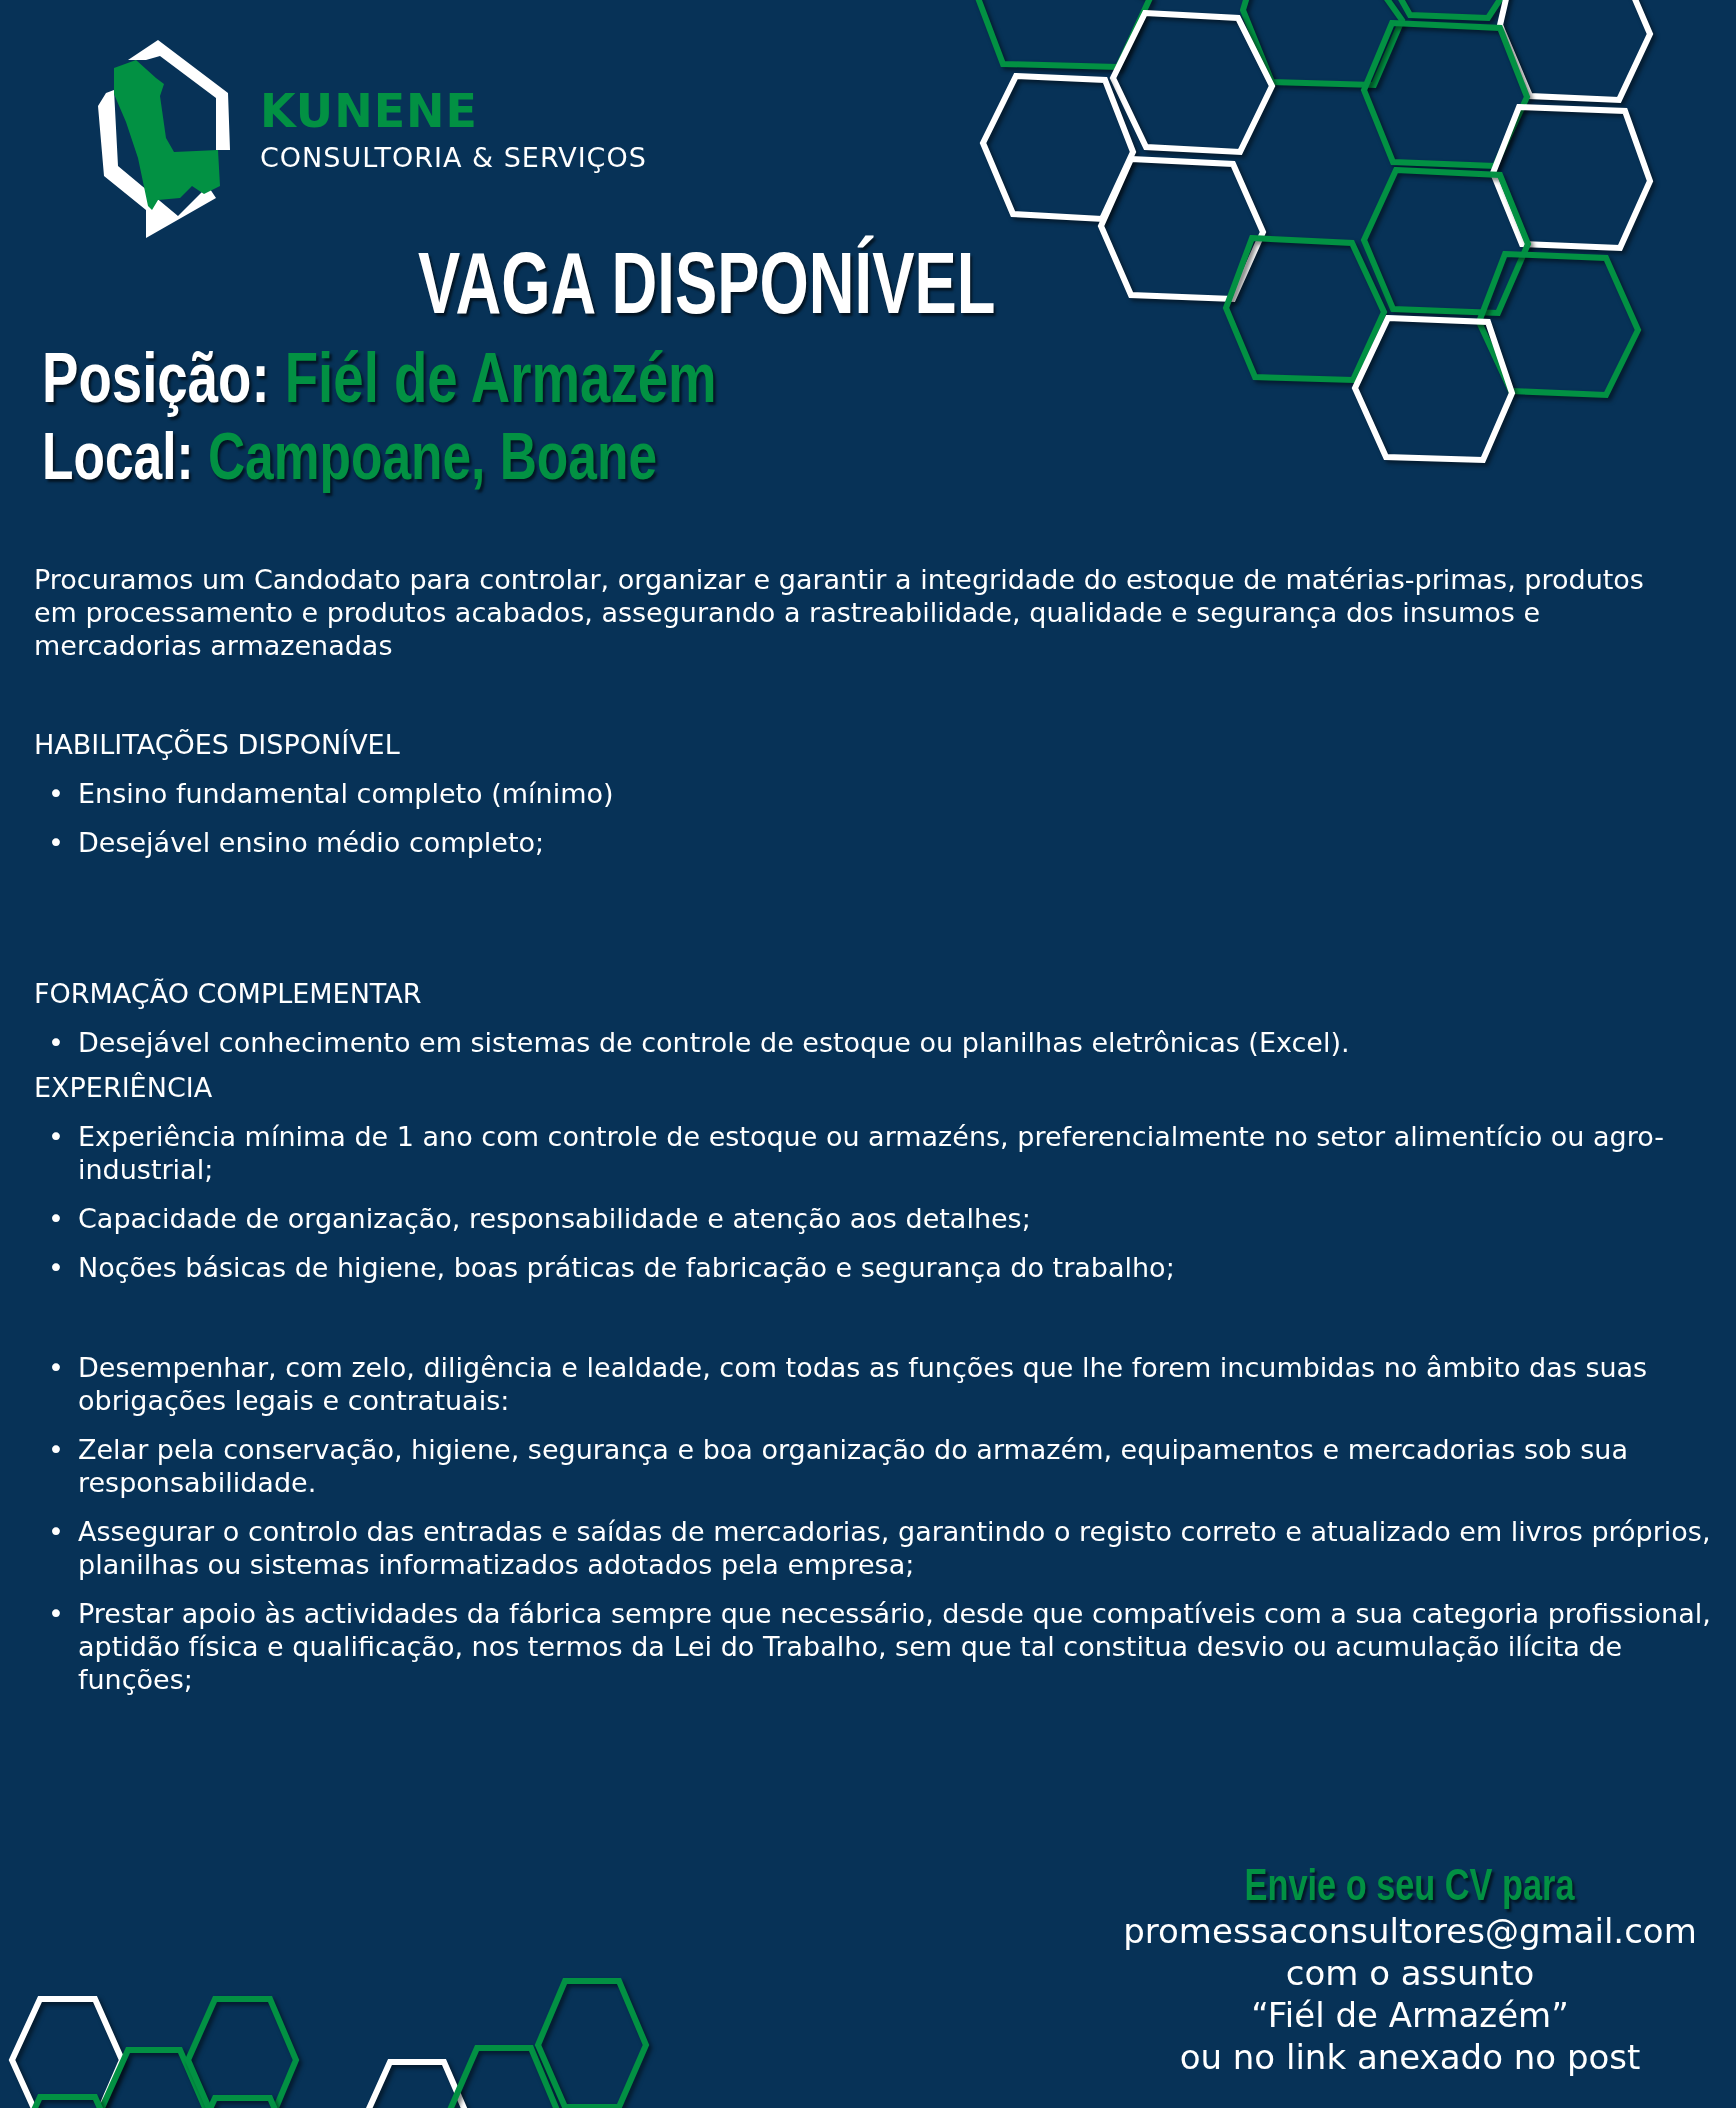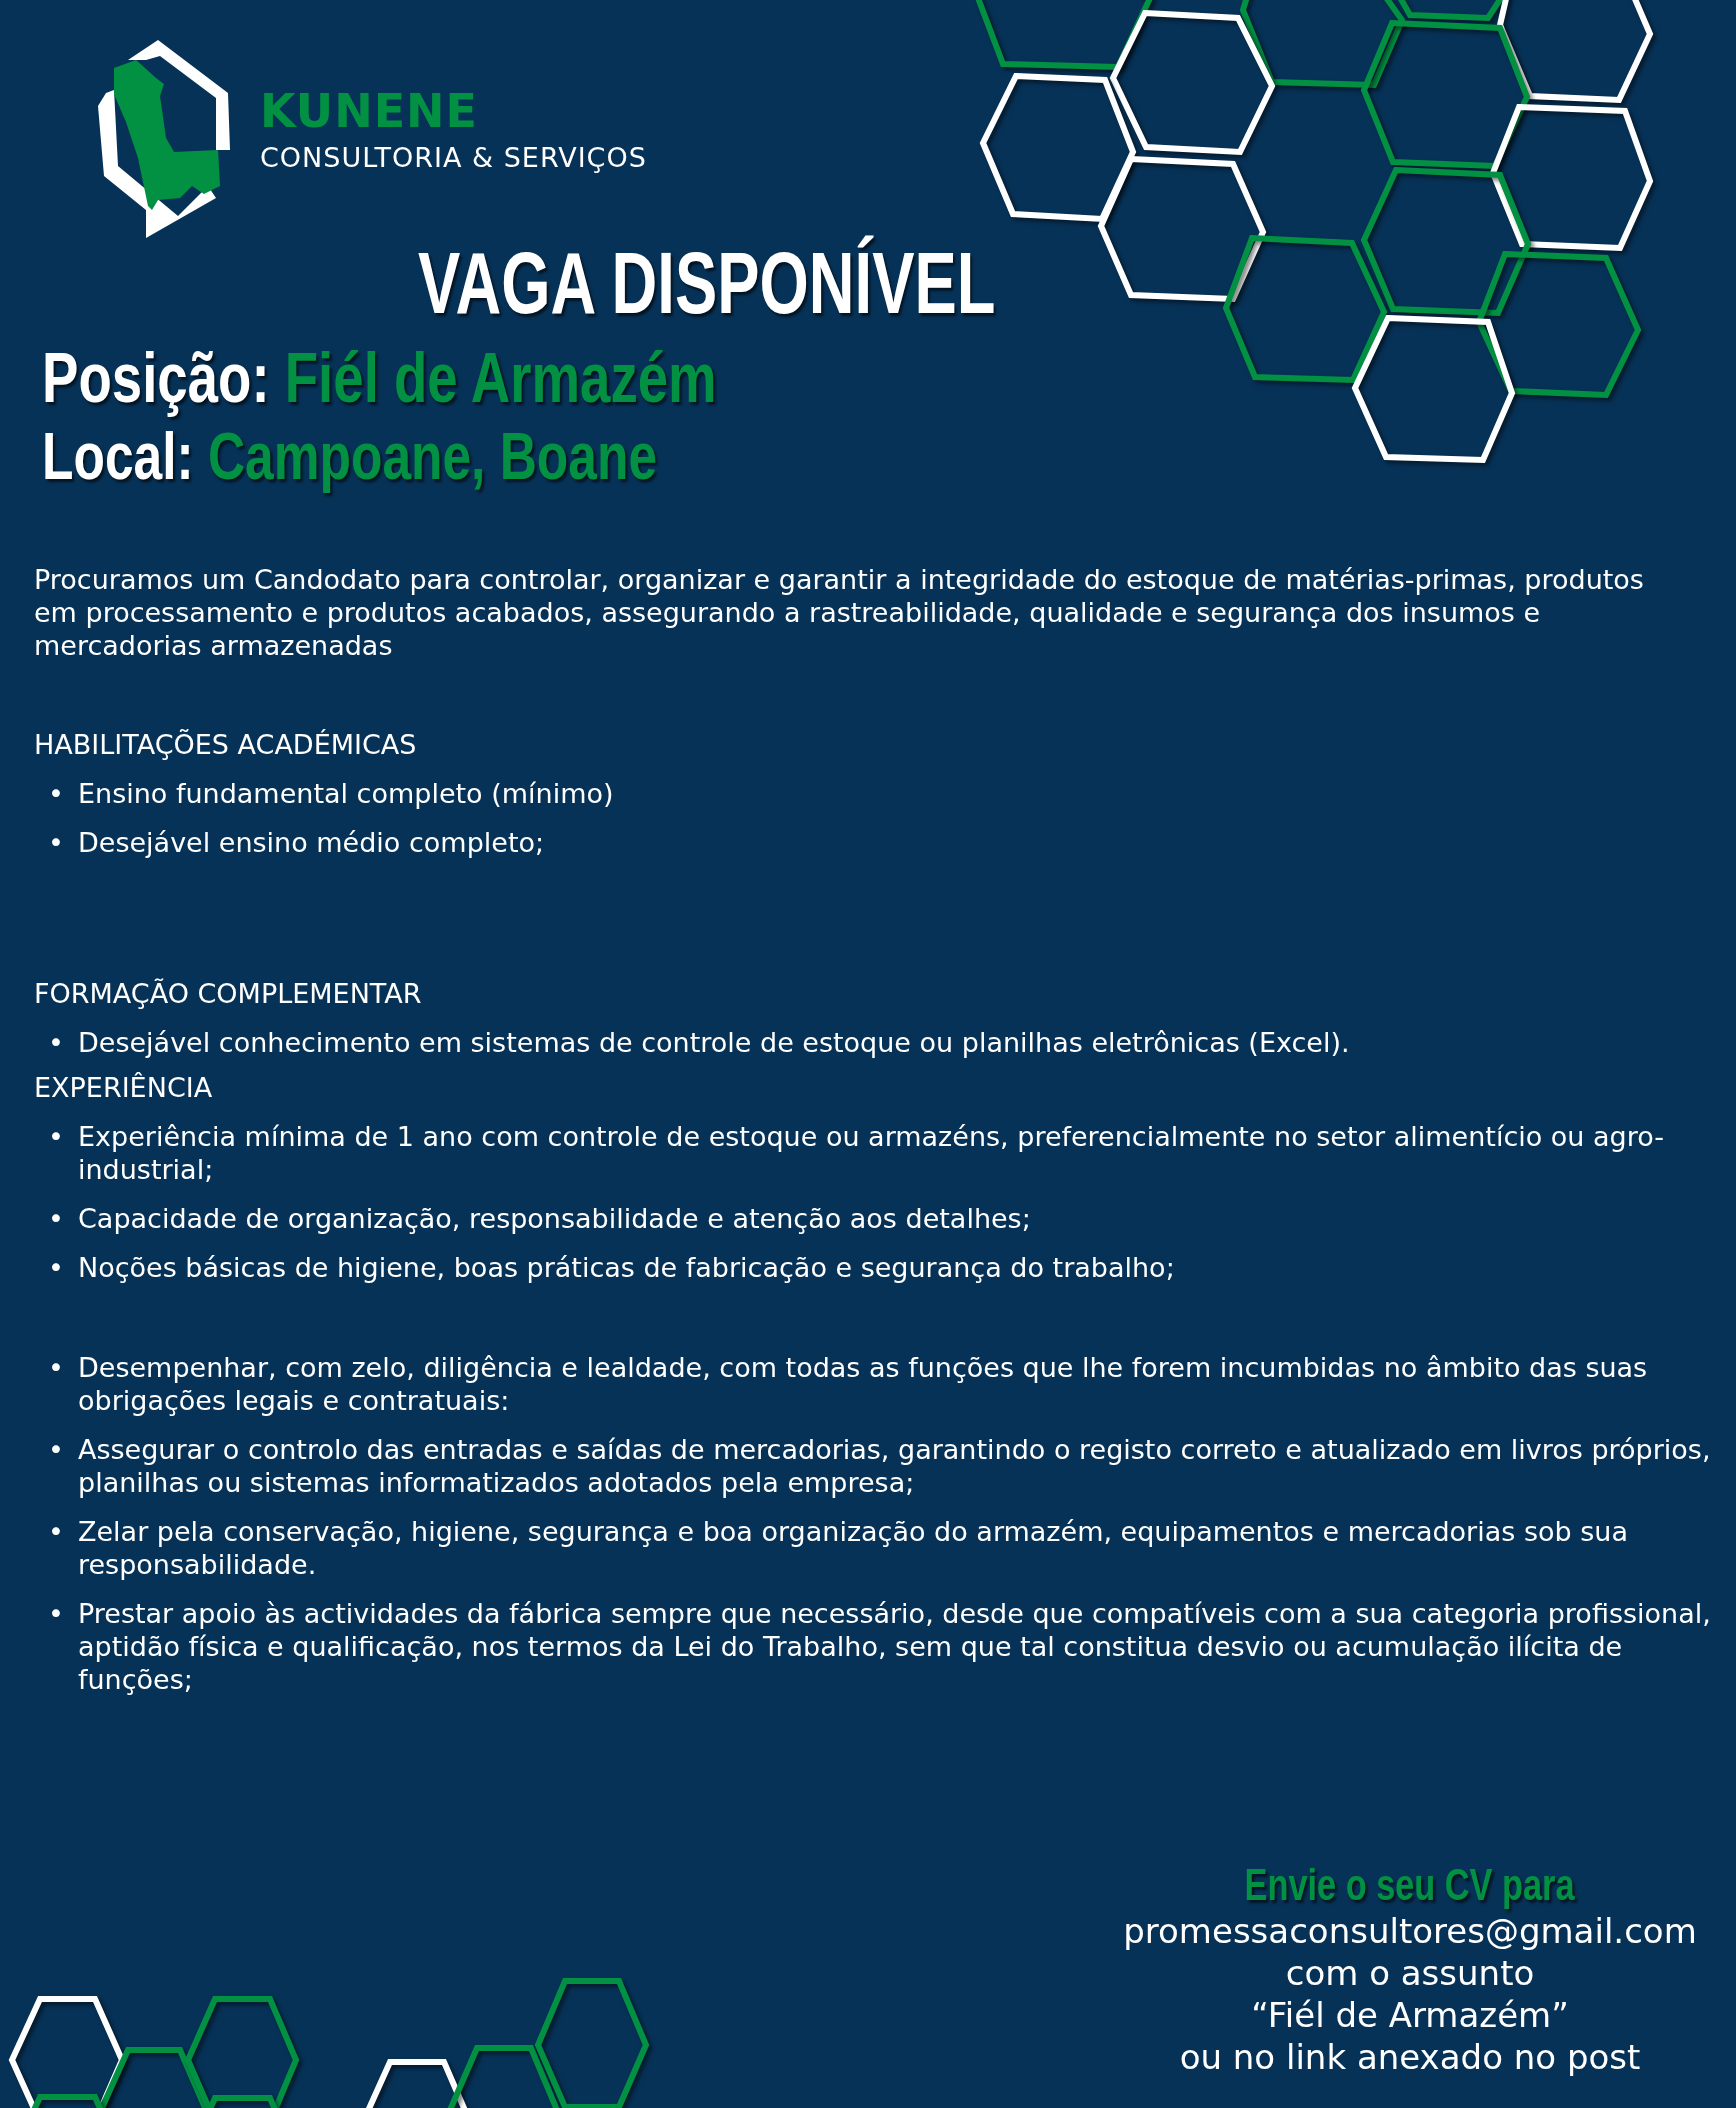--- a/index.html
+++ b/index.html
@@ -81,21 +81,21 @@
   <span class="green">Fiél de Armazém</span>
 </div>
 <div class="abs condensed loc">
   <span>Local:</span>
   <span class="green">Campoane, Boane</span>
 </div>
 
 <div class="abs body-text intro">Procuramos um Candodato para controlar, organizar e garantir a integridade do estoque de matérias-primas, produtos em processamento e produtos acabados, assegurando a rastreabilidade, qualidade e segurança dos insumos e mercadorias armazenadas</div>
 
 <div class="abs body-text" style="left:34px; top:728px; width:1660px;">
-  <div class="section-head" style="margin-bottom:16px;">HABILITAÇÕES ACADÉMICAS</div>
+  <div class="section-head" style="margin-bottom:16px;">HABILITAÇÕES DISPONÍVEL</div>
   <ul class="list">
     <li>Ensino fundamental completo (mínimo)</li>
     <li>Desejável ensino médio completo;</li>
   </ul>
 </div>
 
 <div class="abs body-text" style="left:34px; top:977px; width:1660px;">
   <div class="section-head" style="margin-bottom:16px;">FORMAÇÃO COMPLEMENTAR</div>
   <ul class="list">
     <li>Desejável conhecimento em sistemas de controle de estoque ou planilhas eletrônicas (Excel).</li>
@@ -107,22 +107,22 @@
   <ul class="list">
     <li>Experiência mínima de 1 ano com controle de estoque ou armazéns, preferencialmente no setor alimentício ou agro-industrial;</li>
     <li>Capacidade de organização, responsabilidade e atenção aos detalhes;</li>
     <li>Noções básicas de higiene, boas práticas de fabricação e segurança do trabalho;</li>
   </ul>
 </div>
 
 <div class="abs body-text" style="left:34px; top:1351px; width:1690px;">
   <ul class="list resp">
     <li>Desempenhar, com zelo, diligência e lealdade, com todas as funções que lhe forem incumbidas no âmbito das suas obrigações legais e contratuais:</li>
+    <li>Zelar pela conservação, higiene, segurança e boa organização do armazém, equipamentos e mercadorias sob sua responsabilidade.</li>
     <li>Assegurar o controlo das entradas e saídas de mercadorias, garantindo o registo correto e atualizado em livros próprios, planilhas ou sistemas informatizados adotados pela empresa;</li>
-    <li>Zelar pela conservação, higiene, segurança e boa organização do armazém, equipamentos e mercadorias sob sua responsabilidade.</li>
     <li>Prestar apoio às actividades da fábrica sempre que necessário, desde que compatíveis com a sua categoria profissional, aptidão física e qualificação, nos termos da Lei do Trabalho, sem que tal constitua desvio ou acumulação ilícita de funções;</li>
   </ul>
 </div>
 
 <div class="abs cta">
   <div><span class="cta-head">Envie o seu CV para</span></div>
   <div class="cta-line">promessaconsultores@gmail.com</div>
   <div class="cta-line">com o assunto</div>
   <div class="cta-line">“Fiél de Armazém”</div>
   <div class="cta-line">ou no link anexado no post</div>

